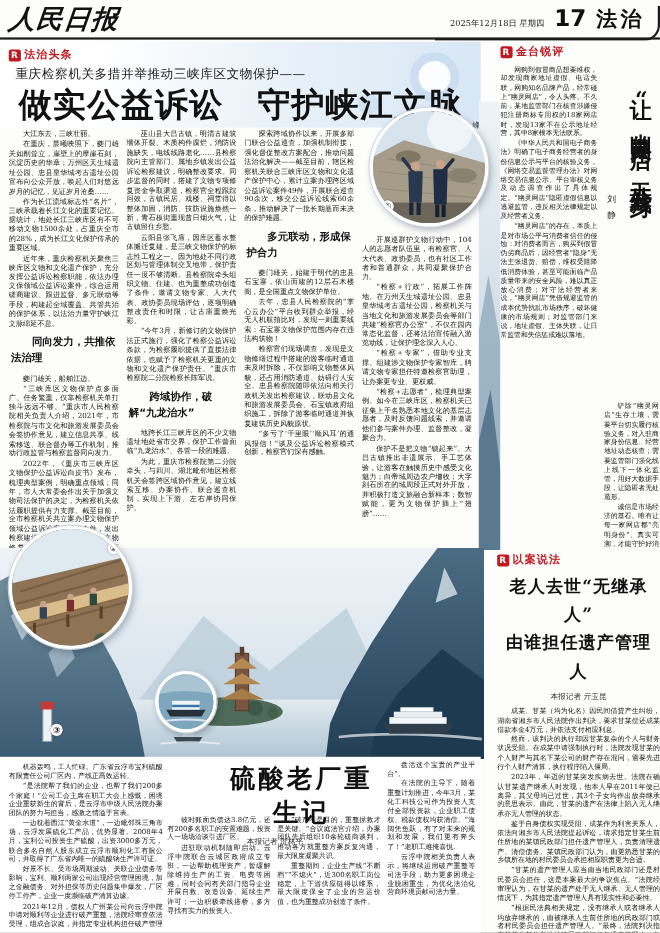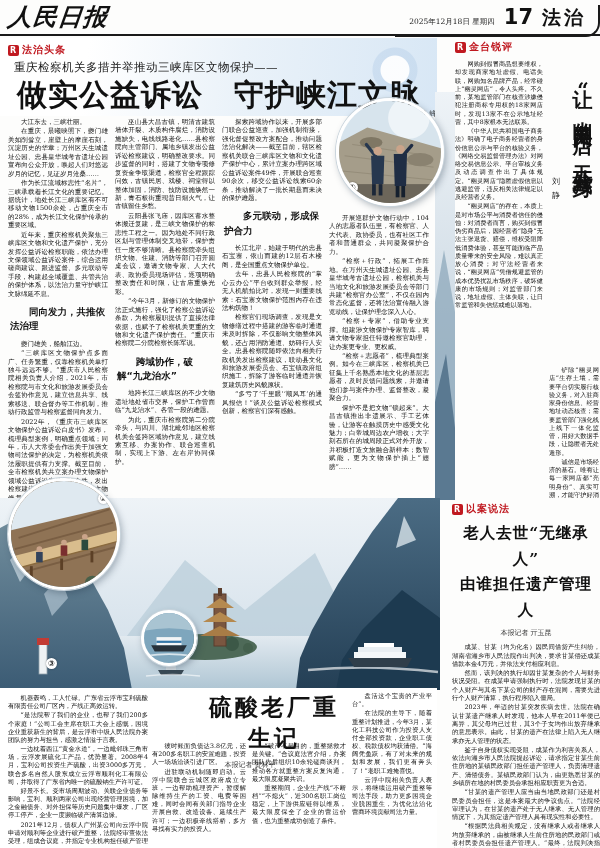--- a/index.html
+++ b/index.html
@@ -120,36 +120,36 @@
       <h3 class="subhead">同向发力，共推依法治理</h3>
       <div>
           <p>夔门雄关，船舶江边。</p>
           <p>“三峡库区文物保护点多面广、任务繁重，仅靠检察机关单打独斗远远不够。”重庆市人民检察院相关负责人介绍，2021年，市检察院与市文化和旅游发展委员会会签协作意见，建立信息共享、线索移送、联合督办等工作机制，推动行政监管与检察监督同向发力。</p>
           <p>2022年，《重庆市三峡库区文物保护公益诉讼白皮书》发布，梳理典型案例，明确重点领域；同年，市人大常委会作出关于加强文物司法保护的决定，为检察机关依法履职提供有力支撑。截至目前，全市检察机关共立案办理文物保护领域公益诉讼案件370余件，发出检察建议290余份，督促追偿文物修复和保护费用金额超1000万元。</p>
         </div>
     </div>
     <div class="col">
       <div>
           <p>巫山县大昌古镇，明清古建筑墙体开裂、木质构件腐烂，消防设施缺失，电线线路老化……县检察院向主管部门、属地乡镇发出公益诉讼检察建议，明确整改要求。同步监督的同时，搭建了文物专项修复资金争取渠道，检察官全程跟踪问效，古镇民居、戏楼、祠堂得以整体加固，消防、技防设施焕然一新，青石板街重现昔日烟火气，让古镇留住乡愁。</p>
-          <p>云阳县张飞庙，因库区蓄水整体搬迁复建，是三峡文物保护的标志性工程之一。因为地处不同行政区划与管理体制交叉地带，保护责任一度不够清晰。县检察院牵头组织文物、住建、消防等部门召开圆桌会议，邀请文物专家、人大代表、政协委员现场评估，逐项明确整改责任和时限，让古庙重焕光彩。</p>
+          <p>云阳县张飞庙，因库区蓄水整体搬迁复建，是三峡文物保护的标志性工程之一。因为地处不同行政区划与管理体制交叉地带，保护责任一度不够清晰。县检察院牵头组织文物、住建、也为重整成功创造了条件，邀请文物专家、人大代表、政协委员现场评估，逐项明确整改责任和时限，让古庙重焕光彩。</p>
           <p>“今年3月，新修订的文物保护法正式施行，强化了检察公益诉讼条款，为检察履职提供了直接法律依据，也赋予了检察机关更重的文物和文化遗产保护责任。”重庆市检察院二分院检察长陈军说。</p>
         </div>
       <h3 class="subhead">跨域协作，破解“九龙治水”</h3>
       <div>
           <p>地跨长江三峡库区的不少文物遗址地处省市交界，保护工作曾面临“九龙治水”、各管一段的难题。</p>
           <p>为此，重庆市检察院第二分院牵头，与四川、湖北毗邻地区检察机关会签跨区域协作意见，建立线索互移、办案协作、联合巡查机制，实现上下游、左右岸协同保护。</p>
         </div>
     </div>
     <div class="col">
       <div>
           <p>探索跨域协作以来，开展多部门联合公益巡查，加强机制衔接，强化督促整改方案配合，推动问题法治化解决——截至目前，辖区检察机关联合三峡库区文物和文化遗产保护中心，累计立案办理跨区域公益诉讼案件49件，开展联合巡查90余次，移交公益诉讼线索60余条，推动解决了一批长期悬而未决的保护难题。</p>
         </div>
       <h3 class="subhead">多元联动，形成保护合力</h3>
       <div>
-          <p>长江北岸，始建于明代的忠县石宝寨，依山而建的12层石木楼阁，是全国重点文物保护单位。</p>
+          <p>夔门雄关，始建于明代的忠县石宝寨，依山而建的12层石木楼阁，是全国重点文物保护单位。</p>
           <p>去年，忠县人民检察院的“掌心云办公”平台收到群众举报，经无人机航拍比对，发现一则重要线索：石宝寨文物保护范围内存在违法构筑物！</p>
           <p>检察官们现场调查，发现是文物修缮过程中搭建的游客临时通道未及时拆除，不仅影响文物整体风貌，还占用消防通道、妨碍行人安全。忠县检察院随即依法向相关行政机关发出检察建议，联动县文化和旅游发展委员会、石宝镇政府组织施工，拆除了游客临时通道并恢复建筑历史风貌原状。</p>
           <p>“多亏了‘千里眼’‘顺风耳’的通风报信！”谈及公益诉讼检察模式创新，检察官们深有感触。</p>
         </div>
     </div>
     <div class="col col4">
       <div>
           <p>开展巡群护文物行动中，104人的志愿者队伍里，有检察官、人大代表、政协委员，也有社区工作者和普通群众，共同凝聚保护合力。</p>
           <p>“检察＋行政”，拓展工作阵地。在万州天生城遗址公园、忠县皇华城考古遗址公园，检察机关与当地文化和旅游发展委员会等部门共建“检察官办公室”，不仅在园内常态化监督，还将法治宣传融入游览动线，让保护理念深入人心。</p>
           <p>“检察＋专家”，借助专业支撑。组建涉文物保护专家智库，聘请文物专家担任特邀检察官助理，让办案更专业、更权威。</p>

